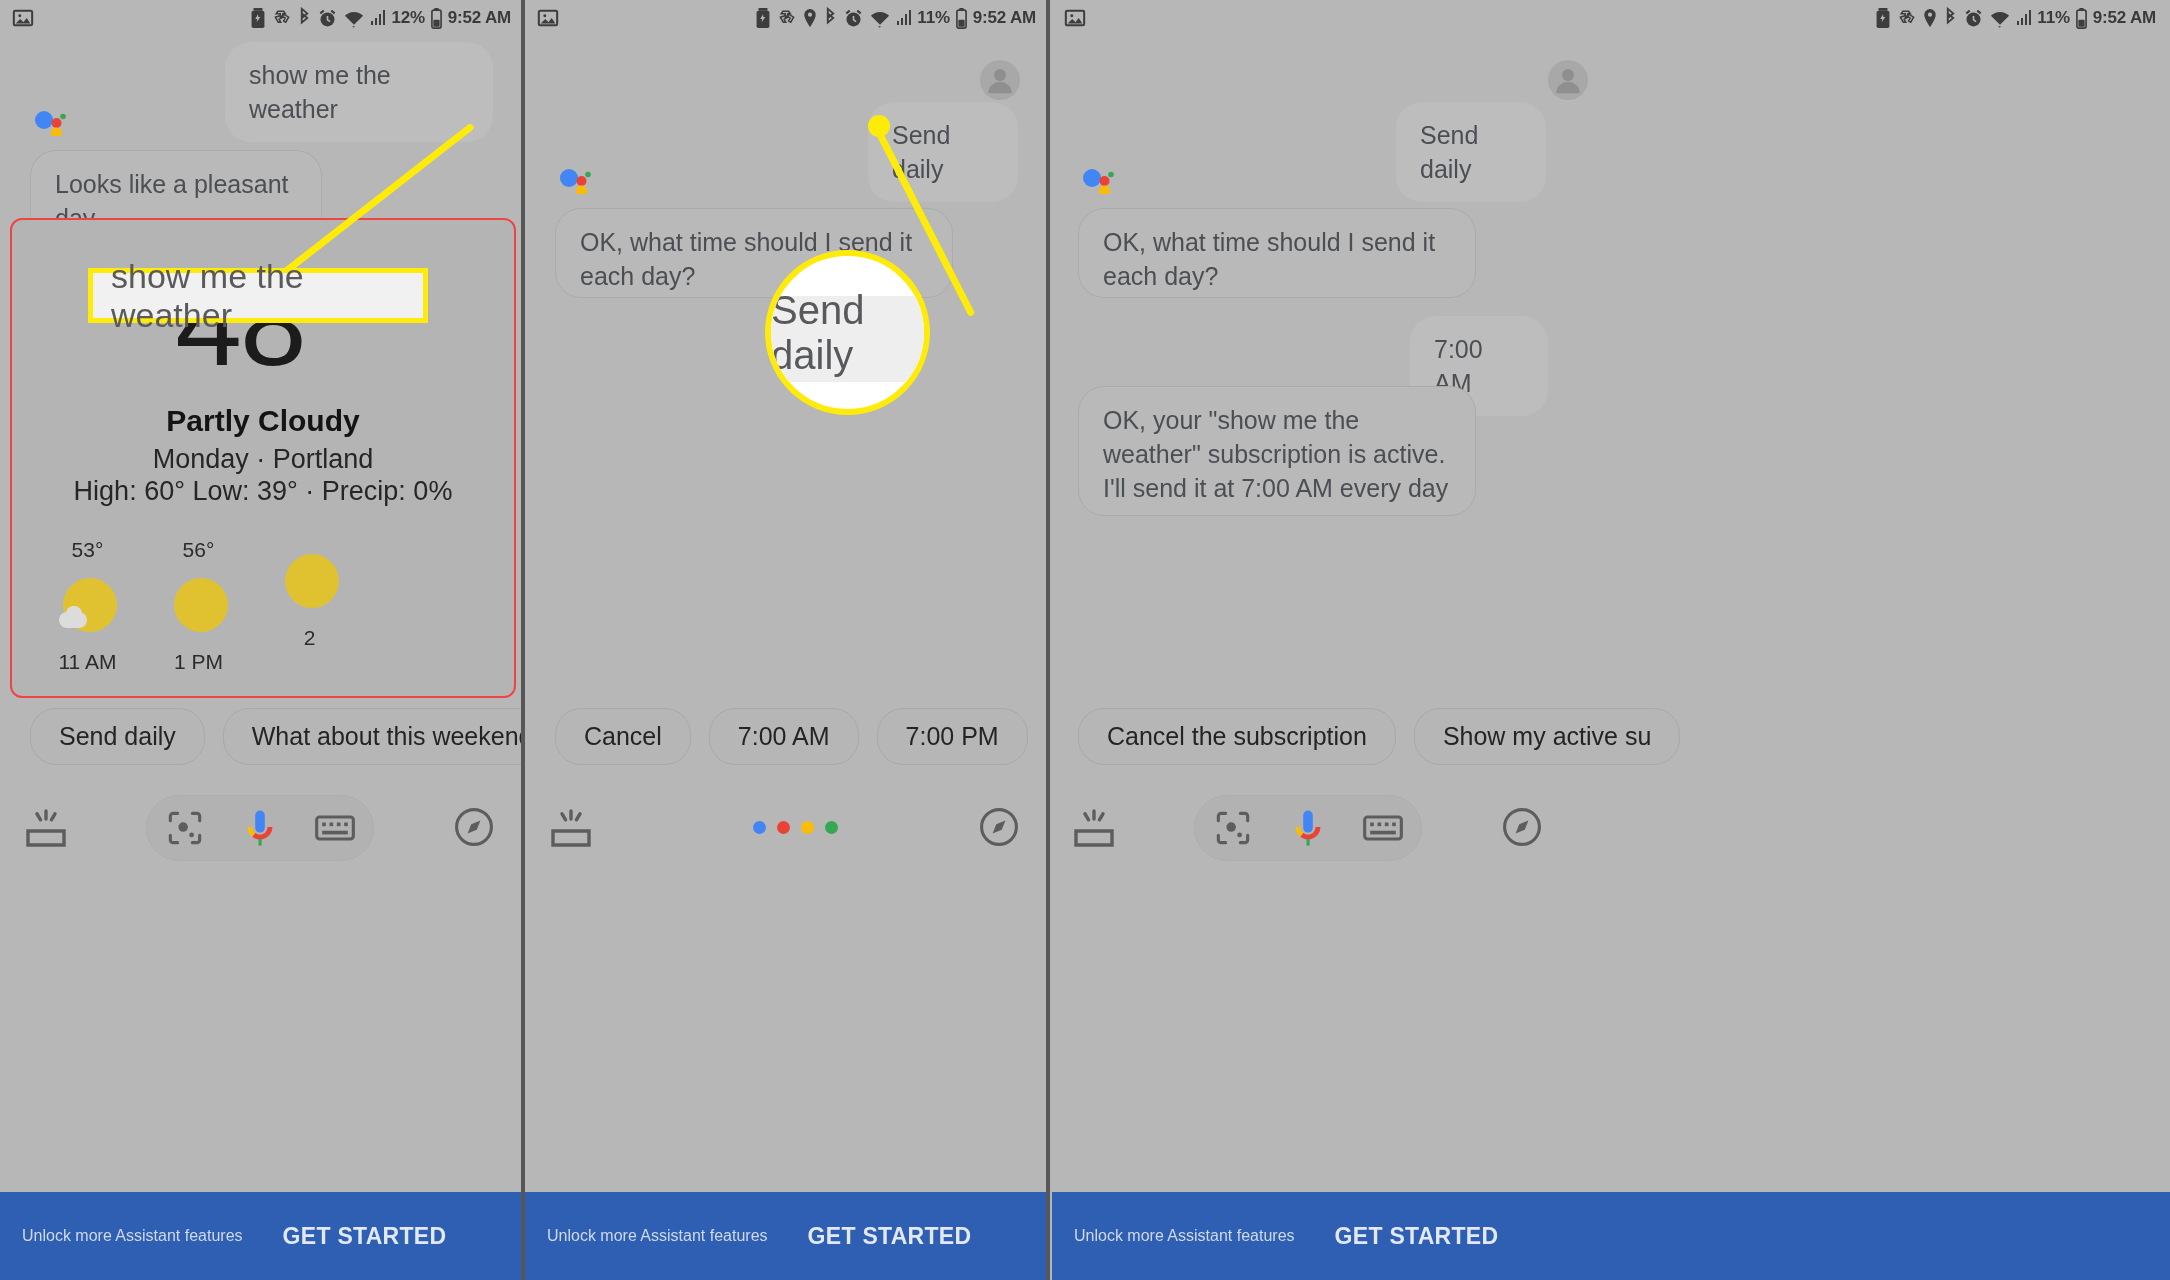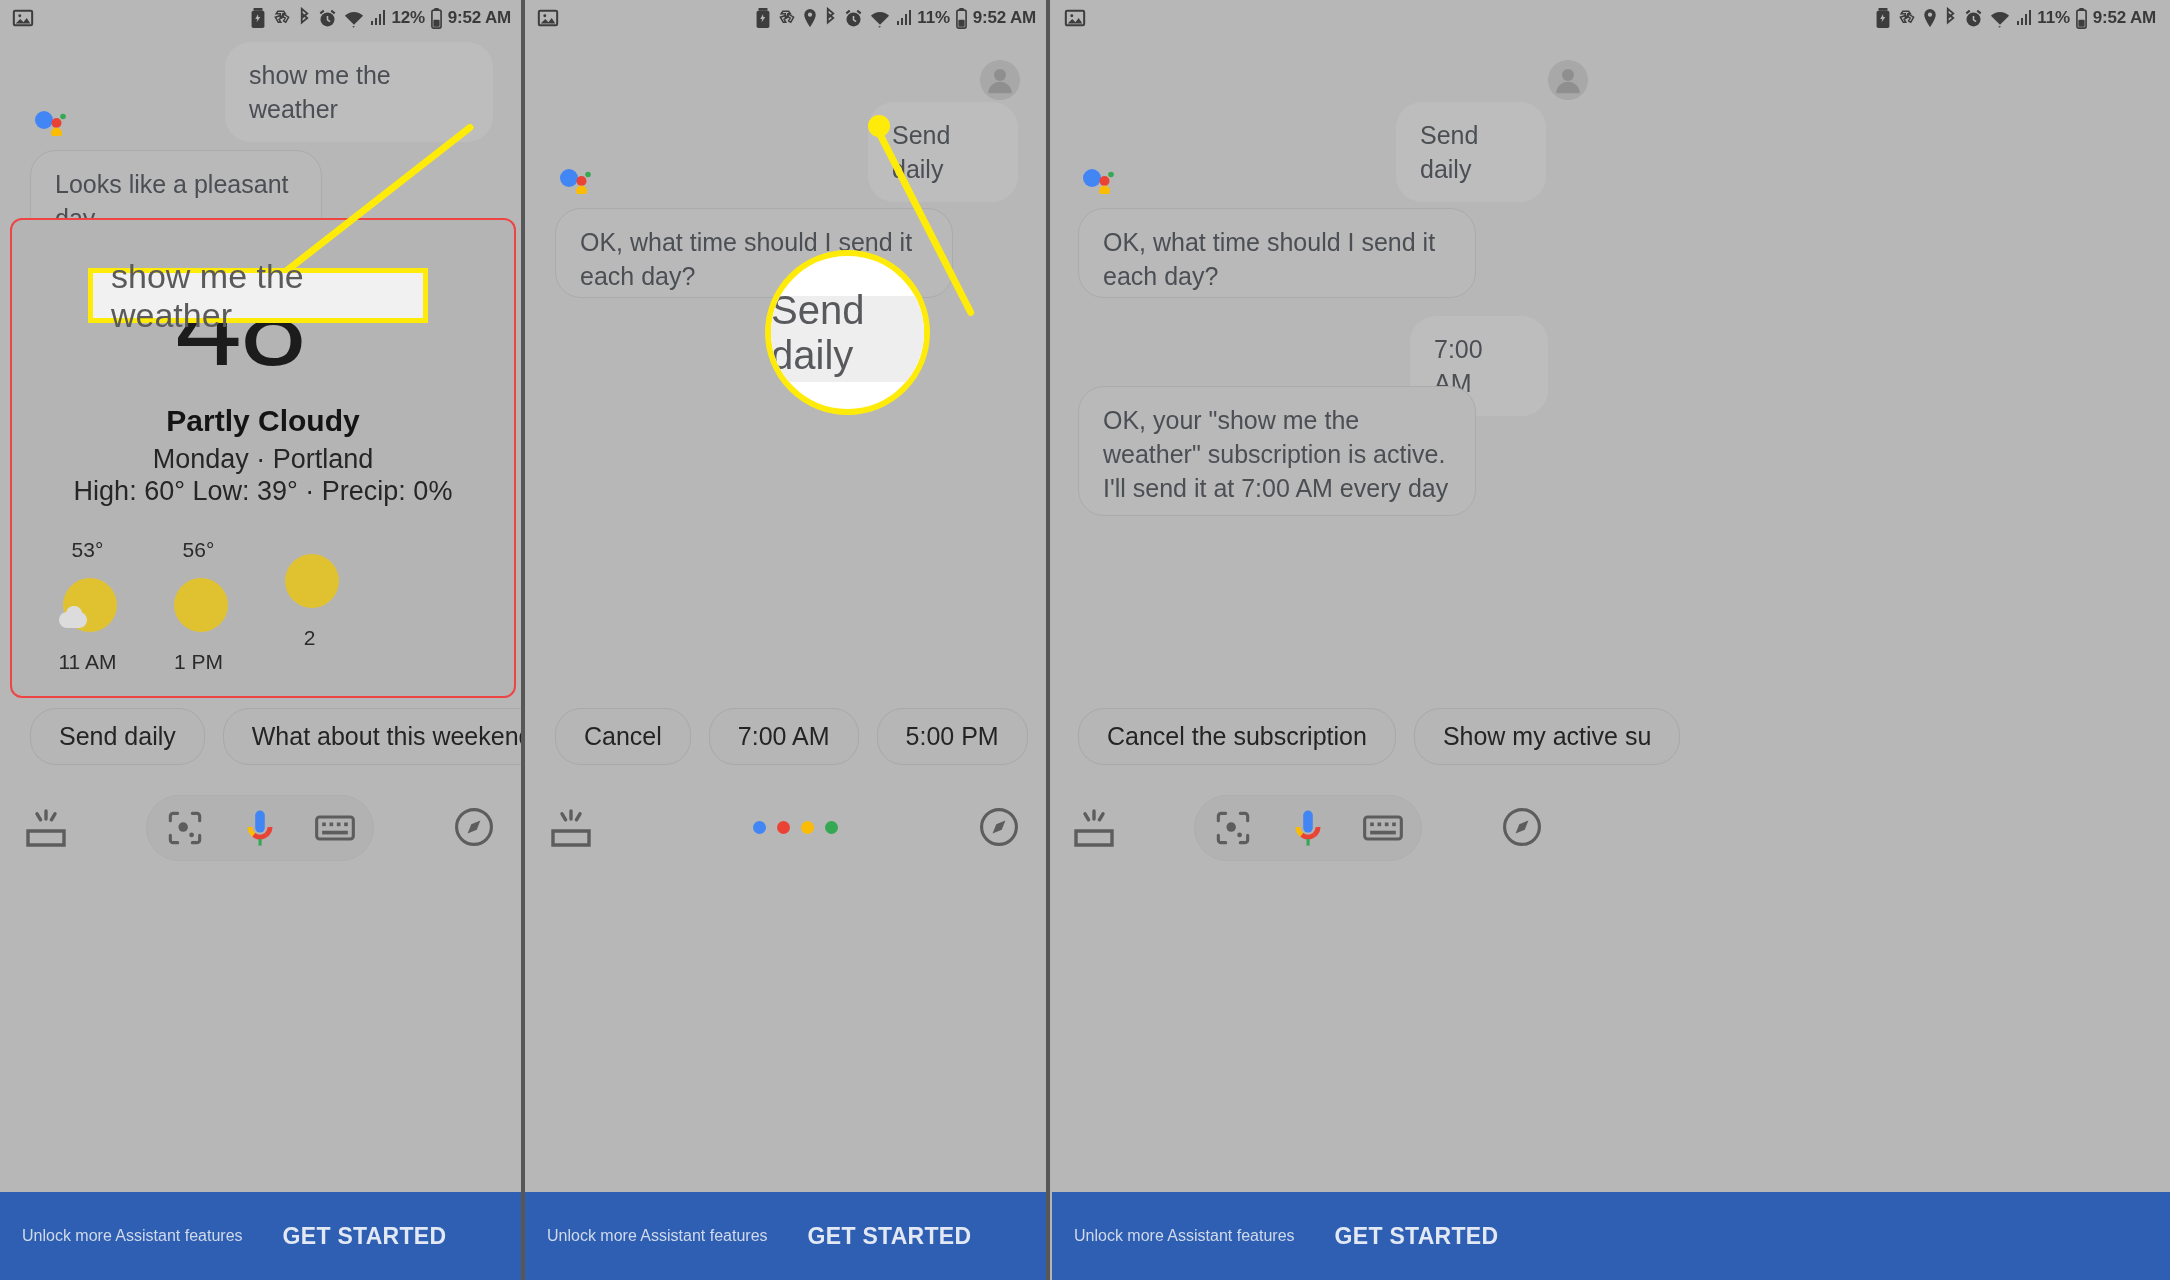--- a/index.html
+++ b/index.html
@@ -360,21 +360,21 @@
         <circle cx="24.5" cy="17" r="5" fill="#ea4335"></circle>
         <circle cx="24.5" cy="27" r="5.5" fill="#fbbc05"></circle>
         <circle cx="31" cy="10.5" r="2.8" fill="#34a853"></circle>
       </svg>
 
       <div class="bubble assist" style="left:30px; top:172px; width:398px; height:90px;">OK, what time should I send it each day?</div>
 
       <div class="chips" style="top:672px;">
         <div class="chip">Cancel</div>
         <div class="chip">7:00 AM</div>
-        <div class="chip">5:00 PM</div>
+        <div class="chip">7:00 PM</div>
         <div class="chip">7:15 PM</div>
       </div>
 
       <div class="toolbar" style="top:745px;">
         <svg style="position:absolute; left:22px; top:24px;" width="48" height="48" viewBox="0 0 24 24">
             <path d="M3 13h18v7H3z" fill="none" stroke="#5d5d5d" stroke-width="1.7"></path>
             <path d="M12 3v4M7.5 4.4l1.8 3M16.5 4.4l-1.8 3" stroke="#5d5d5d" stroke-width="1.7" stroke-linecap="round"></path>
           </svg>
         <div class="dots" style="left:228px; top:40px;">
           <div class="dot" style="background:#4285f4"></div>

